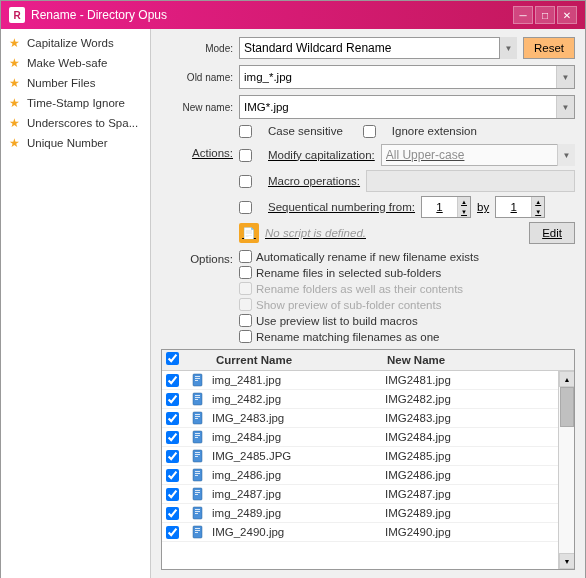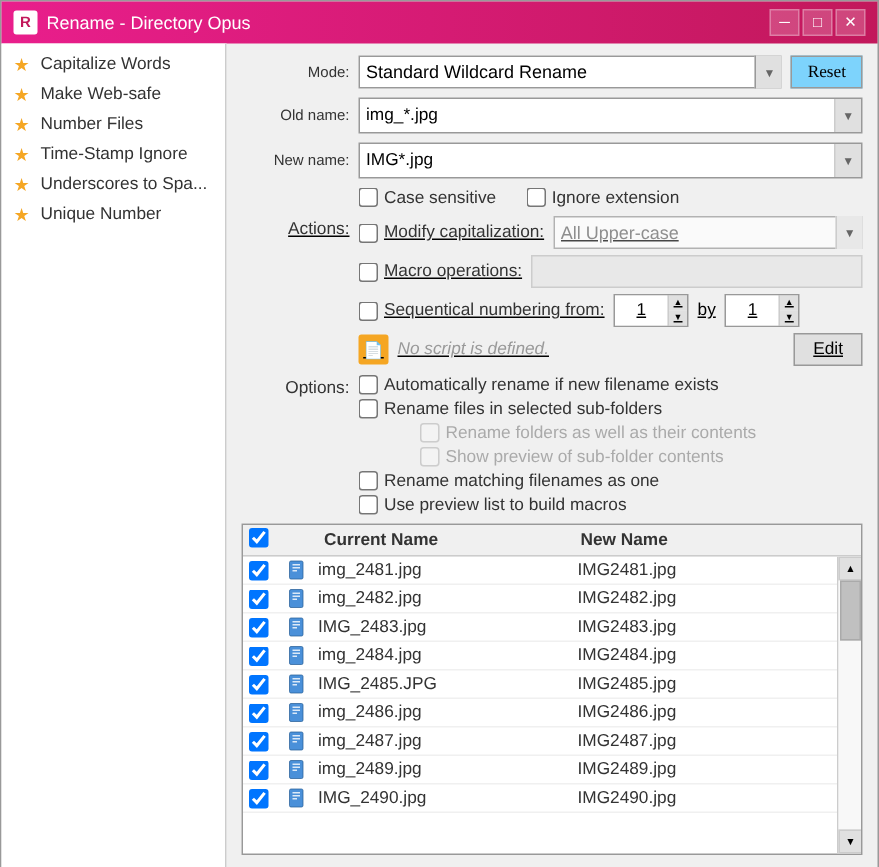--- a/index.html
+++ b/index.html
@@ -137,26 +137,25 @@
       display: flex;
       align-items: center;
       justify-content: center;
       pointer-events: none;
       font-size: 8px;
       color: #666;
     }
     .reset-btn {
       height: 22px;
       padding: 0 10px;
-      background: #7dd3fc;
+      background: #fdba74;
       border: 1px solid #999;
       cursor: pointer;
       font-size: 11.5px;
       white-space: nowrap;
-      font-family: Liberation Serif, serif;
     }
     .input-with-arrow {
       flex: 1;
       display: flex;
       border: 1px solid #999;
     }
     .input-with-arrow input {
       flex: 1;
       height: 22px;
       border: none;
@@ -178,22 +177,21 @@
       color: #666;
     }
     .options-row {
       display: flex;
       align-items: center;
       gap: 20px;
       margin-left: 78px;
     }
     .checkbox-label {
       display: flex;
-      align-items: center;
-      gap: 4px;
+      gap: 16px;
       cursor: pointer;
       font-size: 11.5px;
       color: #333;
     }
     .checkbox-label input[type="checkbox"] {
       width: 13px;
       height: 13px;
       cursor: pointer;
     }
     .section-label {
@@ -295,21 +293,20 @@
     }
     .option-item {
       display: flex;
       align-items: center;
       gap: 4px;
       font-size: 11.5px;
       color: #333;
     }
     .option-item.disabled {
       color: #aaa;
-      margin-left: 41px;
     }
     .option-item input[type="checkbox"] {
       width: 13px;
       height: 13px;
     }
     .file-list-container {
       border: 1px solid #999;
       background: white;
       flex: 1;
       overflow: hidden;
@@ -536,25 +533,25 @@
           <label class="option-item disabled">
             <input type="checkbox" disabled="" style="">
             <span>Rename folders as well as their contents</span>
           </label>
           <label class="option-item disabled">
             <input type="checkbox" disabled="" style="">
             <span>Show preview of sub-folder contents</span>
           </label>
           <label class="option-item">
             <input type="checkbox" style="">
-            <span>Rename matching filenames as one</span>
+            <span>Use preview list to build macros</span>
           </label>
           <label class="option-item">
             <input type="checkbox" style="">
-            <span>Use preview list to build macros</span>
+            <span>Rename matching filenames as one</span>
           </label>
         </div>
       </div>
 
       <div class="file-list-container">
 
         <div class="file-list-header">
           <div class="col-check">
             <input type="checkbox" checked="" style="width: 13px; height: 13px;">
           </div>

